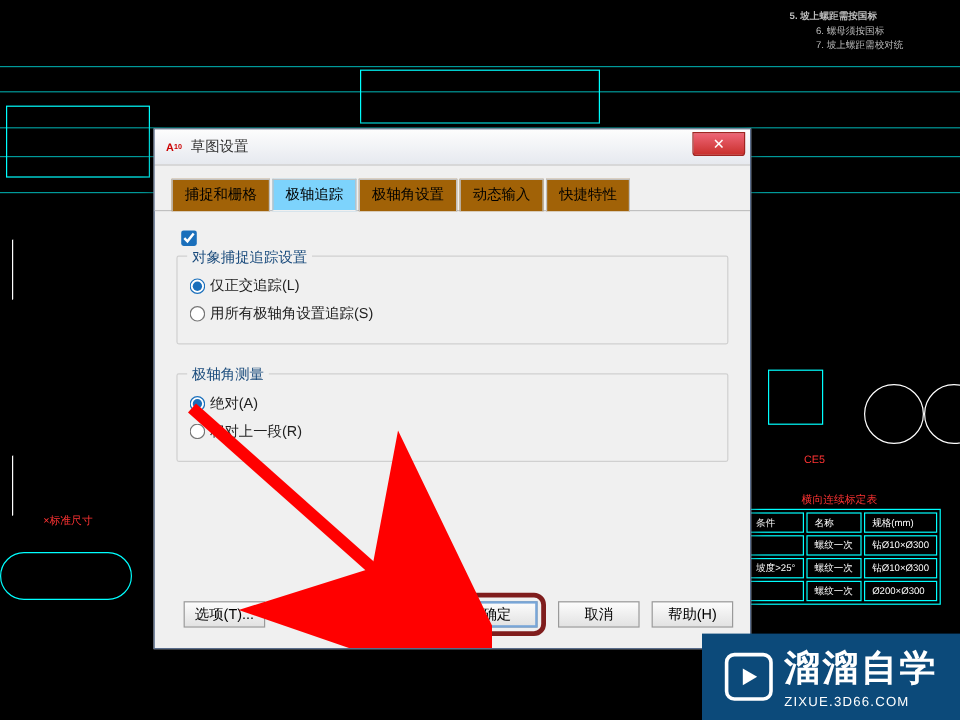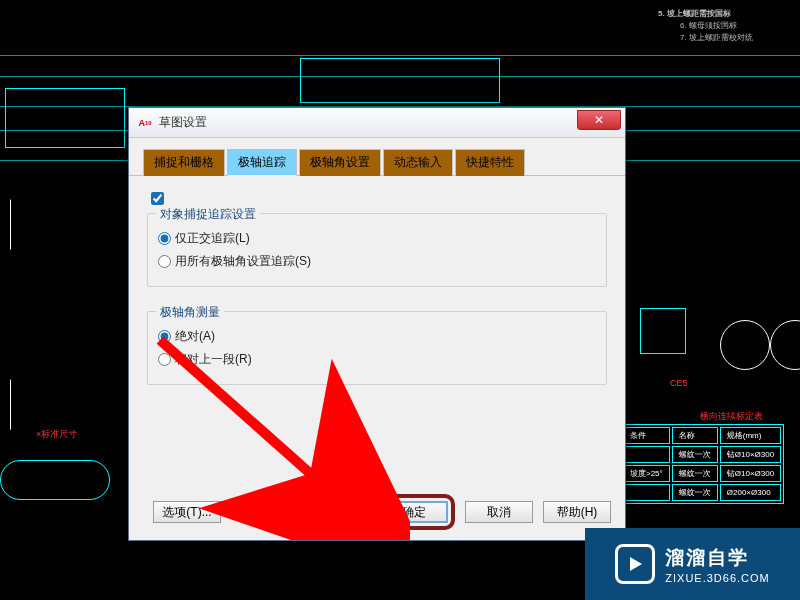--- a/index.html
+++ b/index.html
@@ -139,21 +139,21 @@
   color: #fff;
 }
 .watermark .wm-icon {
   width: 40px; height: 40px;
   border: 3px solid #fff; border-radius: 8px;
   display:flex; align-items:center; justify-content:center;
   margin-right: 10px;
 }
 .watermark .wm-icon svg { fill:#fff;}
 .watermark .wm-text { display:flex; flex-direction:column;}
-.watermark .wm-main { font-size: 19px; font-weight: bold; letter-spacing:2px;}
+.watermark .wm-main { font-size: 30px; font-weight: bold; letter-spacing:2px;}
 .watermark .wm-sub { font-size: 11px; font-family: Arial; letter-spacing:1px; margin-top:1px;}
 
 
 .hl1{top:76px;} .hl2{top:106px;} .hl3{top:130px;} .hl4{top:160px;} .hl5{top:55px;}
 .listrow{display:flex;}
 </style>
 </head>
 <body>
 
 <div class="cad-bg">
@@ -164,21 +164,21 @@
   <div class="hline hl4"></div>
   <div class="box" style="left:5px; top:88px; width:120px; height:60px;"></div>
   <div class="box" style="left:300px; top:58px; width:200px; height:45px;"></div>
   <div class="diag" style="left:10px; top:200px;"></div>
   <div class="diag" style="left:10px; top:380px;"></div>
   <div class="circle" style="left:720px; top:320px; width:50px; height:50px;"></div>
   <div class="circle" style="left:770px; top:320px; width:50px; height:50px;"></div>
   <div class="box" style="left:640px; top:308px; width:46px; height:46px;"></div>
   <div class="box" style="left:0px; top:460px; width:110px; height:40px; border-radius:20px;"></div>
   <div class="red-text" style="left:36px; top:428px;">×标准尺寸</div>
-  <div class="red-text" style="left:700px; top:410px;">横向连续标定表</div>
+  <div class="red-text" style="left:668px; top:410px;">横向连续标定表</div>
   <div class="red-text" style="left:670px; top:378px;">CE5</div>
   <div class="white-text" style="left:658px; top:8px;font-weight:bold;">5. 坡上螺距需按国标</div>
   <div class="white-text" style="left:680px; top:20px;">6. 螺母须按国标</div>
   <div class="white-text" style="left:680px; top:32px;">7. 坡上螺距需校对统</div>
 
   <table class="table" style="left:620px; top:424px;">
     <tbody>
         <tr>
           <td>条件</td>
           <td>名称</td>

